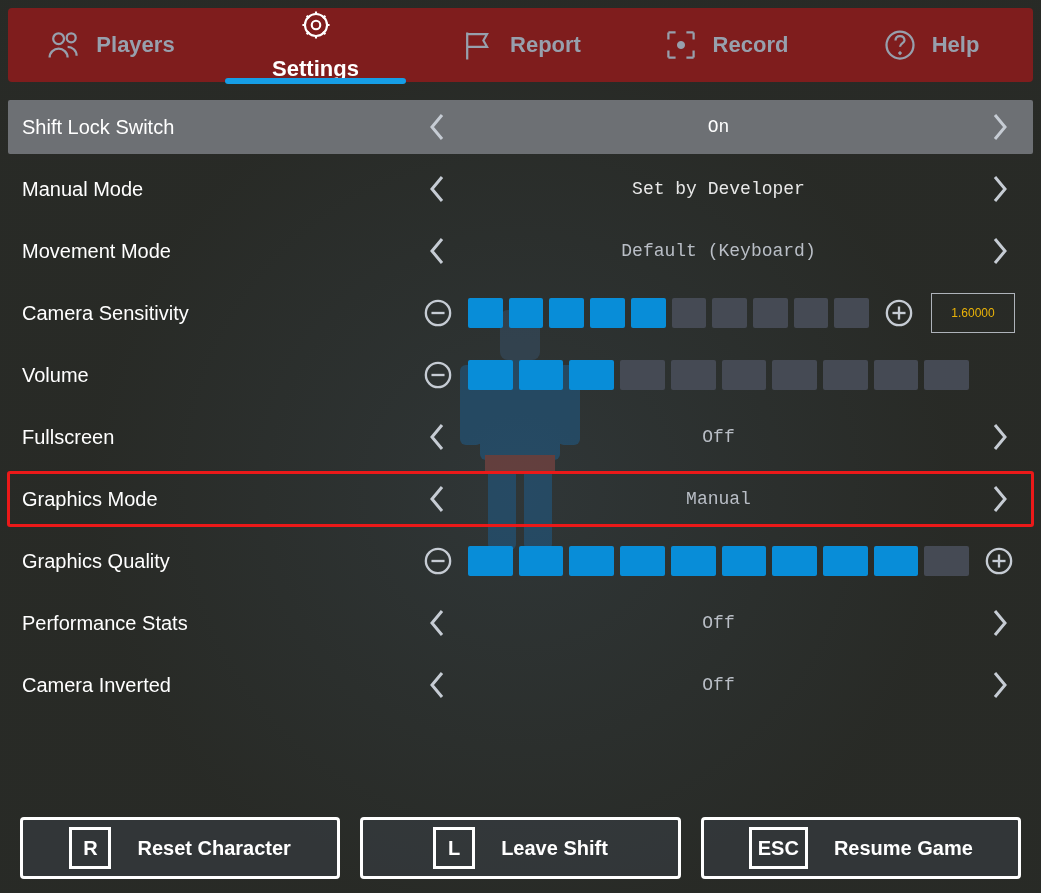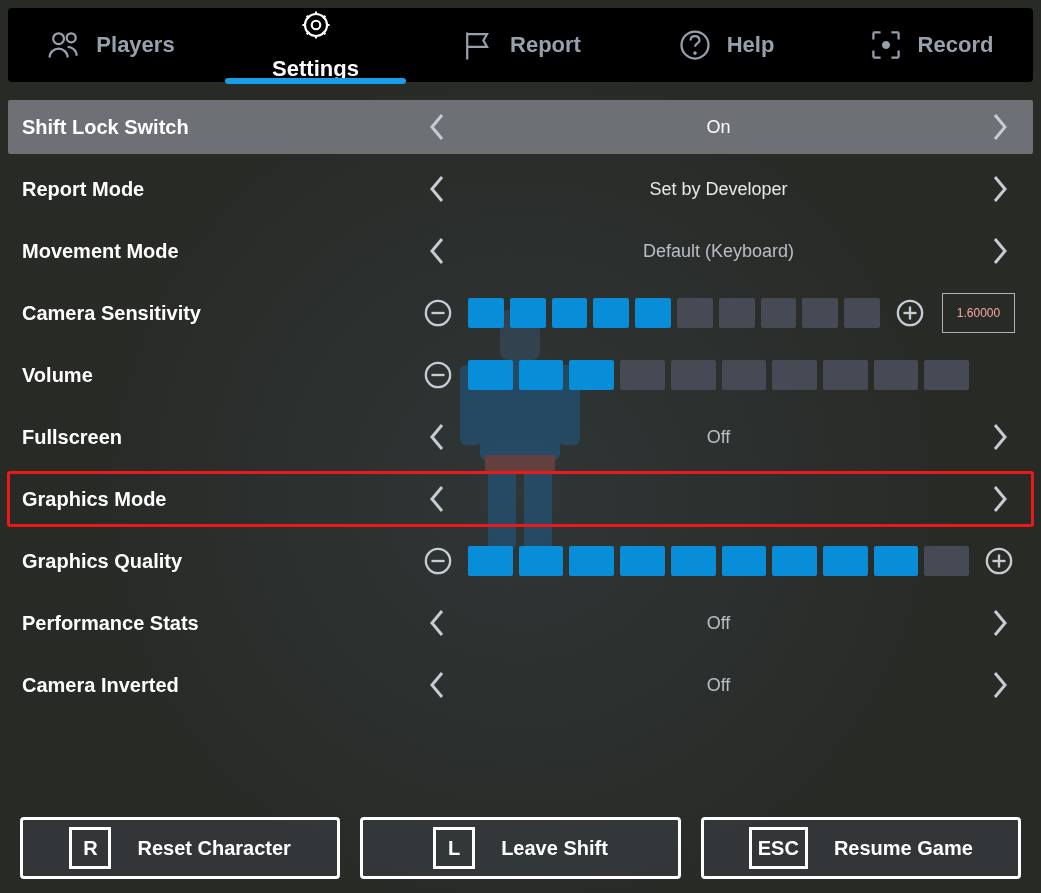--- a/index.html
+++ b/index.html
@@ -21,21 +21,21 @@
       opacity: 0.4;
       z-index: 0;
     }
     .menu-wrap {
       position: relative;
       z-index: 1;
       padding: 8px;
     }
     .tabs {
       display: flex;
-      background: #000000;
+      background: #7f1d1d;
       border-radius: 4px;
       height: 74px;
       align-items: stretch;
     }
     .tab {
       flex: 1;
       display: flex;
       align-items: center;
       justify-content: center;
       gap: 14px;
@@ -72,21 +72,21 @@
       background: #6d7074;
     }
     .row.red-outline {
       outline: 3px solid #eb1919;
       outline-offset: -2px;
     }
     .label {
       width: 400px;
       color: #fff;
       font-size: 20px;
-      font-weight: 700;
+      font-weight: 400;
     }
     .row.highlighted-row .label { color: #fff; }
     .control {
       flex: 1;
       display: flex;
       align-items: center;
       justify-content: space-between;
       gap: 6px;
     }
     .chev-btn, .pm-btn {
@@ -99,43 +99,44 @@
       color: #c6ccd4;
       flex-shrink: 0;
     }
     .chev-btn svg { width: 22px; height: 30px; }
     .pm-btn svg { width: 28px; height: 28px; }
     .value-text {
       flex: 1;
       text-align: center;
       font-size: 18px;
       color: #b9bec6;
+      font-family: Liberation Mono, monospace;
     }
     .row.highlighted-row .value-text { color: #fff; }
     .slider-track {
       flex: 1;
       display: flex;
       gap: 6px;
       height: 30px;
       margin: 0 8px;
     }
     .seg {
       flex: 1;
       background: #454a54;
       border-radius: 2px;
     }
     .seg.filled { background: #088dd8; }
     .num-box {
-      width: 73px;
+      width: 84px;
       height: 40px;
       border: 1px solid #aeb3ba;
       display: flex;
       align-items: center;
       justify-content: center;
-      color: #fca5a5;
+      color: #eab308;
       font-size: 12px;
       margin-left: 10px;
     }
     .bottom-bar {
       position: absolute;
       left: 20px;
       right: 20px;
       bottom: 14px;
       display: flex;
       gap: 20px;
@@ -201,33 +202,33 @@
       <span>Settings</span>
     </div>
     <div class="tab">
       <svg viewBox="0 0 40 40">
           <path d="M8 6v30M8 8h22l-4 7 4 7H8" stroke-width="2.5"></path>
         </svg>
       <span>Report</span>
     </div>
     <div class="tab">
       <svg viewBox="0 0 40 40">
+          <path d="M6 6h8M26 6h8M6 34h8M26 34h8M6 6v8M6 26v8M34 6v8M34 26v8" stroke-width="2.5"></path>
+          <circle cx="20" cy="20" r="4" fill="currentColor"></circle>
+        </svg>
+      <span>Record</span>
+    </div>
+    <div class="tab">
+      <svg viewBox="0 0 40 40">
           <circle cx="20" cy="20" r="15" stroke-width="2.5"></circle>
           <path d="M15 15c0-3 2-5 5-5s5 2 5 5c0 3-5 3-5 7" stroke-width="2.5"></path>
           <circle cx="20" cy="29" r="1.5" fill="currentColor"></circle>
         </svg>
       <span>Help</span>
     </div>
-    <div class="tab">
-      <svg viewBox="0 0 40 40">
-          <path d="M6 6h8M26 6h8M6 34h8M26 34h8M6 6v8M6 26v8M34 6v8M34 26v8" stroke-width="2.5"></path>
-          <circle cx="20" cy="20" r="4" fill="currentColor"></circle>
-        </svg>
-      <span>Record</span>
-    </div>
   </div>
 
   <div class="panel">
 
     <div class="row highlighted-row">
       <div class="label">Shift Lock Switch</div>
       <div class="control">
         <div class="chev-btn">
             <svg viewBox="0 0 20 30">
               <path d="M14 3L4 15l10 12" stroke="currentColor" stroke-width="3" fill="none"></path>
@@ -236,21 +237,21 @@
         <div class="value-text">On</div>
         <div class="chev-btn">
             <svg viewBox="0 0 20 30">
               <path d="M6 3l10 12L6 27" stroke="currentColor" stroke-width="3" fill="none"></path>
             </svg>
           </div>
       </div>
     </div>
 
     <div class="row">
-      <div class="label">Report Mode</div>
+      <div class="label">Manual Mode</div>
       <div class="control">
         <div class="chev-btn">
             <svg viewBox="0 0 20 30">
               <path d="M14 3L4 15l10 12" stroke="currentColor" stroke-width="3" fill="none"></path>
             </svg>
           </div>
         <div class="value-text" style="color:#e8e8e8">Set by Developer</div>
         <div class="chev-btn">
             <svg viewBox="0 0 20 30">
               <path d="M6 3l10 12L6 27" stroke="currentColor" stroke-width="3" fill="none"></path>
@@ -351,20 +352,21 @@
     </div>
 
     <div class="row red-outline">
       <div class="label">Graphics Mode</div>
       <div class="control">
         <div class="chev-btn">
             <svg viewBox="0 0 20 30">
               <path d="M14 3L4 15l10 12" stroke="currentColor" stroke-width="3" fill="none"></path>
             </svg>
           </div>
+        <div class="value-text">Manual</div>
         <div class="chev-btn">
             <svg viewBox="0 0 20 30">
               <path d="M6 3l10 12L6 27" stroke="currentColor" stroke-width="3" fill="none"></path>
             </svg>
           </div>
       </div>
     </div>
 
     <div class="row">
       <div class="label">Graphics Quality</div>

